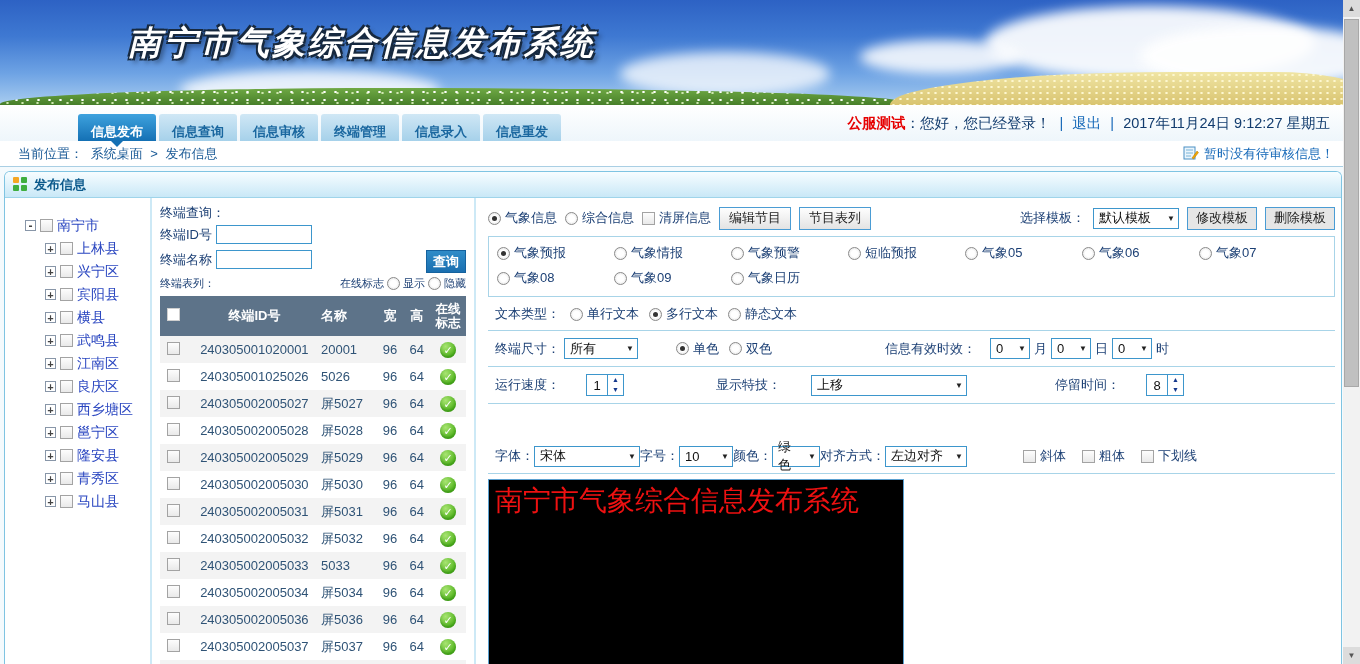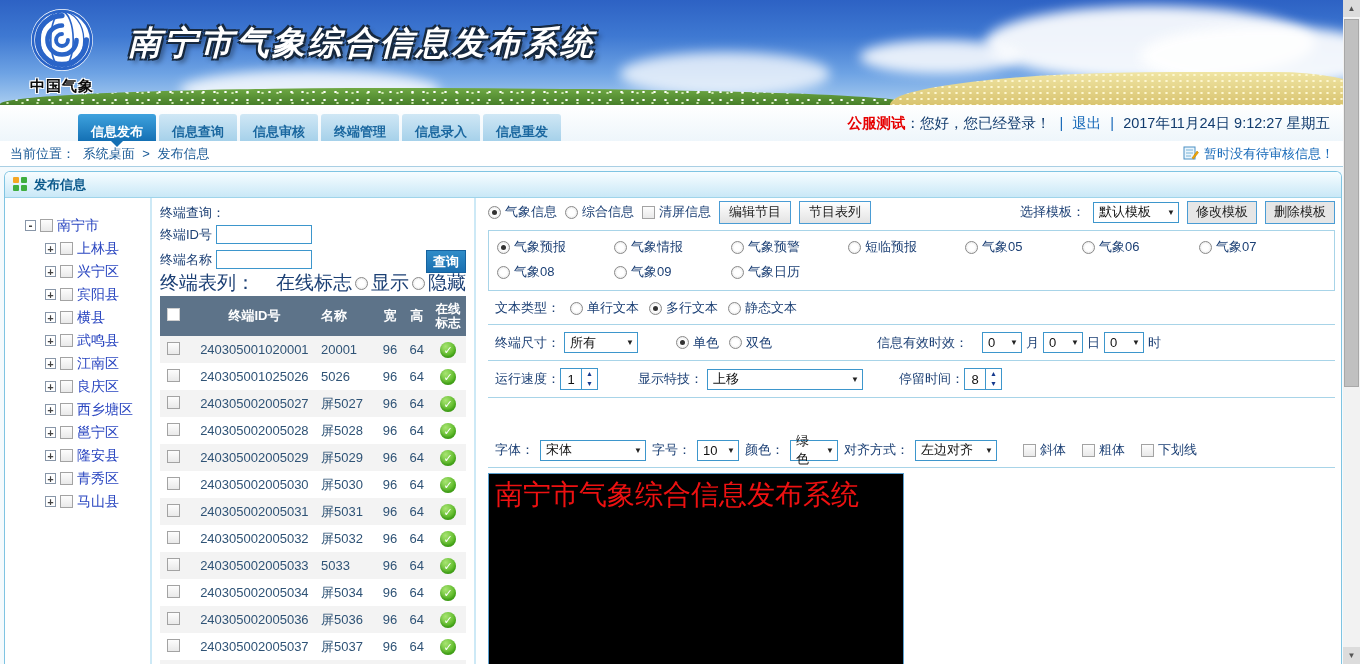--- a/index.html
+++ b/index.html
@@ -42,21 +42,21 @@
     background:linear-gradient(#cfe7f5,#a6d1ea); color:#1a679f; border-radius:3px 3px 0 0; cursor:pointer; position:relative; }
   .tab.on { background:linear-gradient(#3ea2de,#1470b4); color:#fff; z-index:5; }
   .tab.on::after { content:''; position:absolute; left:50%; margin-left:-6px; bottom:-6px;
     border-left:6px solid transparent; border-right:6px solid transparent; border-top:6px solid #1470b4; }
   .user-bar { position:absolute; right:30px; top:9px; font-size:14.5px; color:#123c6e; white-space:nowrap; }
   .user-name { color:#e60000; font-weight:bold;margin-left:20px; }
   .pipe { color:#1568b8; margin:0 5px; }
   .logout { color:#1568b8;text-align:right; }
 
   
-  .crumbbar { position:relative; height:26px; line-height:25px; padding-left:10px; background:#fff;
+  .crumbbar { position:relative; height:26px; line-height:25px; padding-left:18px; background:#fff;
     border-bottom:1px solid #a9cfe4; color:#1a5a96; font-size:13px; }
   .crumbbar a { color:#1a5a96; margin:0 4px; }
   .crumb-right { position:absolute; right:26px; top:0; height:100%; display:flex; align-items:center; gap:5px; color:#1568b8; }
 
   
   .content { position:absolute; top:167px; left:0; right:0; bottom:0; background:#f4fafd; padding:4px 18px 0 4px; }
   .panel { height:100%; border:1px solid #7fc4e2; border-bottom:none; border-radius:6px 6px 0 0; background:#fff; overflow:hidden; }
   .panel-header { height:26px; background:linear-gradient(#f7fdff,#c9e8f7); border-bottom:1px solid #9fd4ea;
     display:flex; align-items:center; gap:6px; padding-left:8px; color:#0c5a8c; font-weight:bold; font-size:13px; }
   .grid-icon { width:15px; height:15px; display:grid; grid-template-columns:6px 6px; grid-template-rows:6px 6px; gap:2px; }
@@ -74,42 +74,42 @@
   .tree-label { color:#2a46c0; font-size:14px; }
 
   
   .terminal-col { width:324px; border-right:2px solid #cde9f6; padding:6px 8px 15px 8px; position:relative; color:#1b3f74; }
   .tq-label { height:18px; font-size:13px; }
   .t-frow { display:flex; align-items:center; height:25px; }
   .t-frow label { width:56px; font-size:13px; }
   .inp { width:96px; height:19px; border:1px solid #3d96cc; background:#fff; font-size:12px; padding:0 3px; }
   .search-btn { position:absolute; right:8px; top:52px; width:40px; height:23px; border:1px solid #15629e;
     background:linear-gradient(#2f8cc8,#1a6fb0); color:#fff; font-size:13px; font-weight:bold; cursor:pointer; }
-  .t-listrow { display:flex; align-items:center; height:22px; font-size:19px; }
+  .t-listrow { display:flex; align-items:center; height:22px; font-size:11px; }
   .online-opts { margin-left:auto; display:flex; align-items:center; gap:3px; }
   .rd { width:13px; height:13px; border-radius:50%; border:1px solid #8a8a8a; background:radial-gradient(#fff 40%,#ddd); display:inline-block; position:relative; flex:0 0 auto; }
   .rd.on::after { content:''; position:absolute; left:3px; top:3px; width:5px; height:5px; border-radius:50%; background:#333; }
 
   .ttable { margin-top:2px; font-size:13px; }
   .thead { display:flex; align-items:center; background:#5d7389; color:#fff; font-weight:bold; height:40px; }
   .thead .cbx { background:#fff; border-color:#cfcfcf; }
   .trow { display:flex; align-items:center; height:27px; color:#2f5376; }
   .trow:nth-child(odd) { background:#f3f3f3; }
   .c-cb { width:28px; text-align:center; }
   .c-id { width:134px; text-align:center; }
   .c-name { width:56px; text-align:left; }
   .c-w { width:27px; text-align:center; }
   .c-h { width:27px; text-align:center; }
   .c-on { width:36px; text-align:center; }
   .two-line { display:flex; flex-direction:column; line-height:14px; font-size:12.5px; }
   .check { width:16px; height:16px; border-radius:50%; display:inline-block; color:#fff; font-size:11px; line-height:16px;
     background:radial-gradient(circle at 35% 28%,#a8e472,#54b61f 70%); box-shadow:inset 0 -2px 3px rgba(0,80,0,.3); }
 
   
-  .form-col { flex:1; padding:1px 6px 0 12px; color:#1b3f74; font-size:13px; position:relative; }
+  .form-col { flex:1; padding:7px 6px 0 12px; color:#1b3f74; font-size:13px; position:relative; }
   .fr { display:flex; align-items:center; }
   .opt { display:inline-flex; align-items:center; gap:4px; cursor:pointer; }
   .row1 { height:26px; margin-bottom:5px; gap:8px; }
   .btn-lite { border:1px solid #4a9cd4; background:linear-gradient(#fefefe,#e3e3e3); color:#222;
     height:23px; padding:0 9px; font-size:13px; cursor:pointer; }
   .btn-gray { border:1px solid #4a9cd4; background:#e6e6e6; color:#222; height:23px; padding:0 8px; font-size:13px; cursor:pointer; }
   .sel { display:inline-flex; align-items:center; justify-content:space-between; border:1px solid #3d96cc; background:#fff;
     height:21px; padding:0 3px 0 5px; color:#111; cursor:pointer; }
   .sel .arr { font-size:8px; color:#222; margin-left:5px; }
   .tpl-right { margin-left:auto; display:flex; align-items:center; gap:8px; }
@@ -138,32 +138,20 @@
 <body>
 
 <div class="banner">
   <span class="cloud c1"></span>
   <span class="cloud c2"></span>
   <span class="cloud c3"></span>
   <span class="cloud c4"></span>
   <span class="cloud c5"></span>
   <div class="grass"></div>
   <div class="field"></div>
-  <div class="logo">
-    <svg viewBox="0 0 100 100">
-      <circle cx="50" cy="50" r="47" fill="#fff"></circle>
-      <circle cx="50" cy="50" r="44" fill="none" stroke="#2a64c8" stroke-width="4"></circle>
-      <ellipse cx="50" cy="50" rx="17" ry="43" fill="none" stroke="#2a64c8" stroke-width="2.5"></ellipse>
-      <ellipse cx="50" cy="50" rx="33" ry="43" fill="none" stroke="#2a64c8" stroke-width="2"></ellipse>
-      <path d="M50 13 A37 37 0 1 0 87 50" fill="none" stroke="#2a64c8" stroke-width="8" stroke-linecap="round"></path>
-      <path d="M50 28 A22 22 0 1 0 72 50" fill="none" stroke="#2a64c8" stroke-width="7" stroke-linecap="round"></path>
-      <path d="M50 41 A9 9 0 1 0 59 50" fill="none" stroke="#2a64c8" stroke-width="6" stroke-linecap="round"></path>
-    </svg>
-    <div class="logo-caption">中国气象</div>
-  </div>
   <div class="banner-title">南宁市气象综合信息发布系统</div>
 </div>
 
 <div class="tabbar">
 
     <div class="tab on"><span>信息发布</span></div>
 
     <div class="tab"><span>信息查询</span></div>
 
     <div class="tab"><span>信息审核</span></div>
@@ -562,21 +550,21 @@
             <span>所有</span>
               <span class="arr">▼</span>
           </span>
           <span style="width:38px"></span>
 
             <label class="opt" style="margin-right:10px">
               <span class="rd on"></span>
               <span>单色</span>
             </label>
 
-            <label class="opt" style="margin-right:10px">
+            <label class="opt" style="margin-right:18px">
               <span class="rd"></span>
               <span>双色</span>
             </label>
 
           <span style="width:95px"></span>
           <span>信息有效时效：</span>
           <span class="sel" style="width:40px; margin-left:14px;">
             <span>0</span>
               <span class="arr">▼</span>
           </span>
@@ -587,21 +575,21 @@
           </span>
           <span style="margin:0 4px">日</span>
           <span class="sel" style="width:40px">
             <span>0</span>
               <span class="arr">▼</span>
           </span>
           <span style="margin:0 4px">时</span>
         </div>
         <div class="sep"></div>
 
-        <div class="fr" style="height:26px;">
+        <div class="fr" style="height:26px;gap:26px;">
           <span class="lbl-ind">运行速度：</span>
           <span class="spin">
             <span class="spin-v">1</span>
             <span class="spin-a">
                 <span>▲</span>
                 <span>▼</span>
               </span>
           </span>
           <span style="width:40px"></span>
           <span>显示特技：</span>
@@ -614,28 +602,28 @@
           <span class="spin">
             <span class="spin-v">8</span>
             <span class="spin-a">
                 <span>▲</span>
                 <span>▼</span>
               </span>
           </span>
         </div>
         <div class="sep"></div>
 
-        <div class="fr" style="height:24px; gap:6px;margin-top:40px;">
+        <div class="fr" style="height:24px; margin-top:40px;">
           <span class="lbl-ind">字体：</span>
           <span class="sel" style="width:106px">
             <span>宋体</span>
               <span class="arr">▼</span>
           </span>
           <span>字号：</span>
-          <span class="sel" style="width:42px">
+          <span class="sel" style="width:54px">
             <span>10</span>
               <span class="arr">▼</span>
           </span>
           <span>颜色：</span>
           <span class="sel" style="width:48px">
             <span>绿色</span>
               <span class="arr">▼</span>
           </span>
           <span>对齐方式：</span>
           <span class="sel" style="width:82px">

